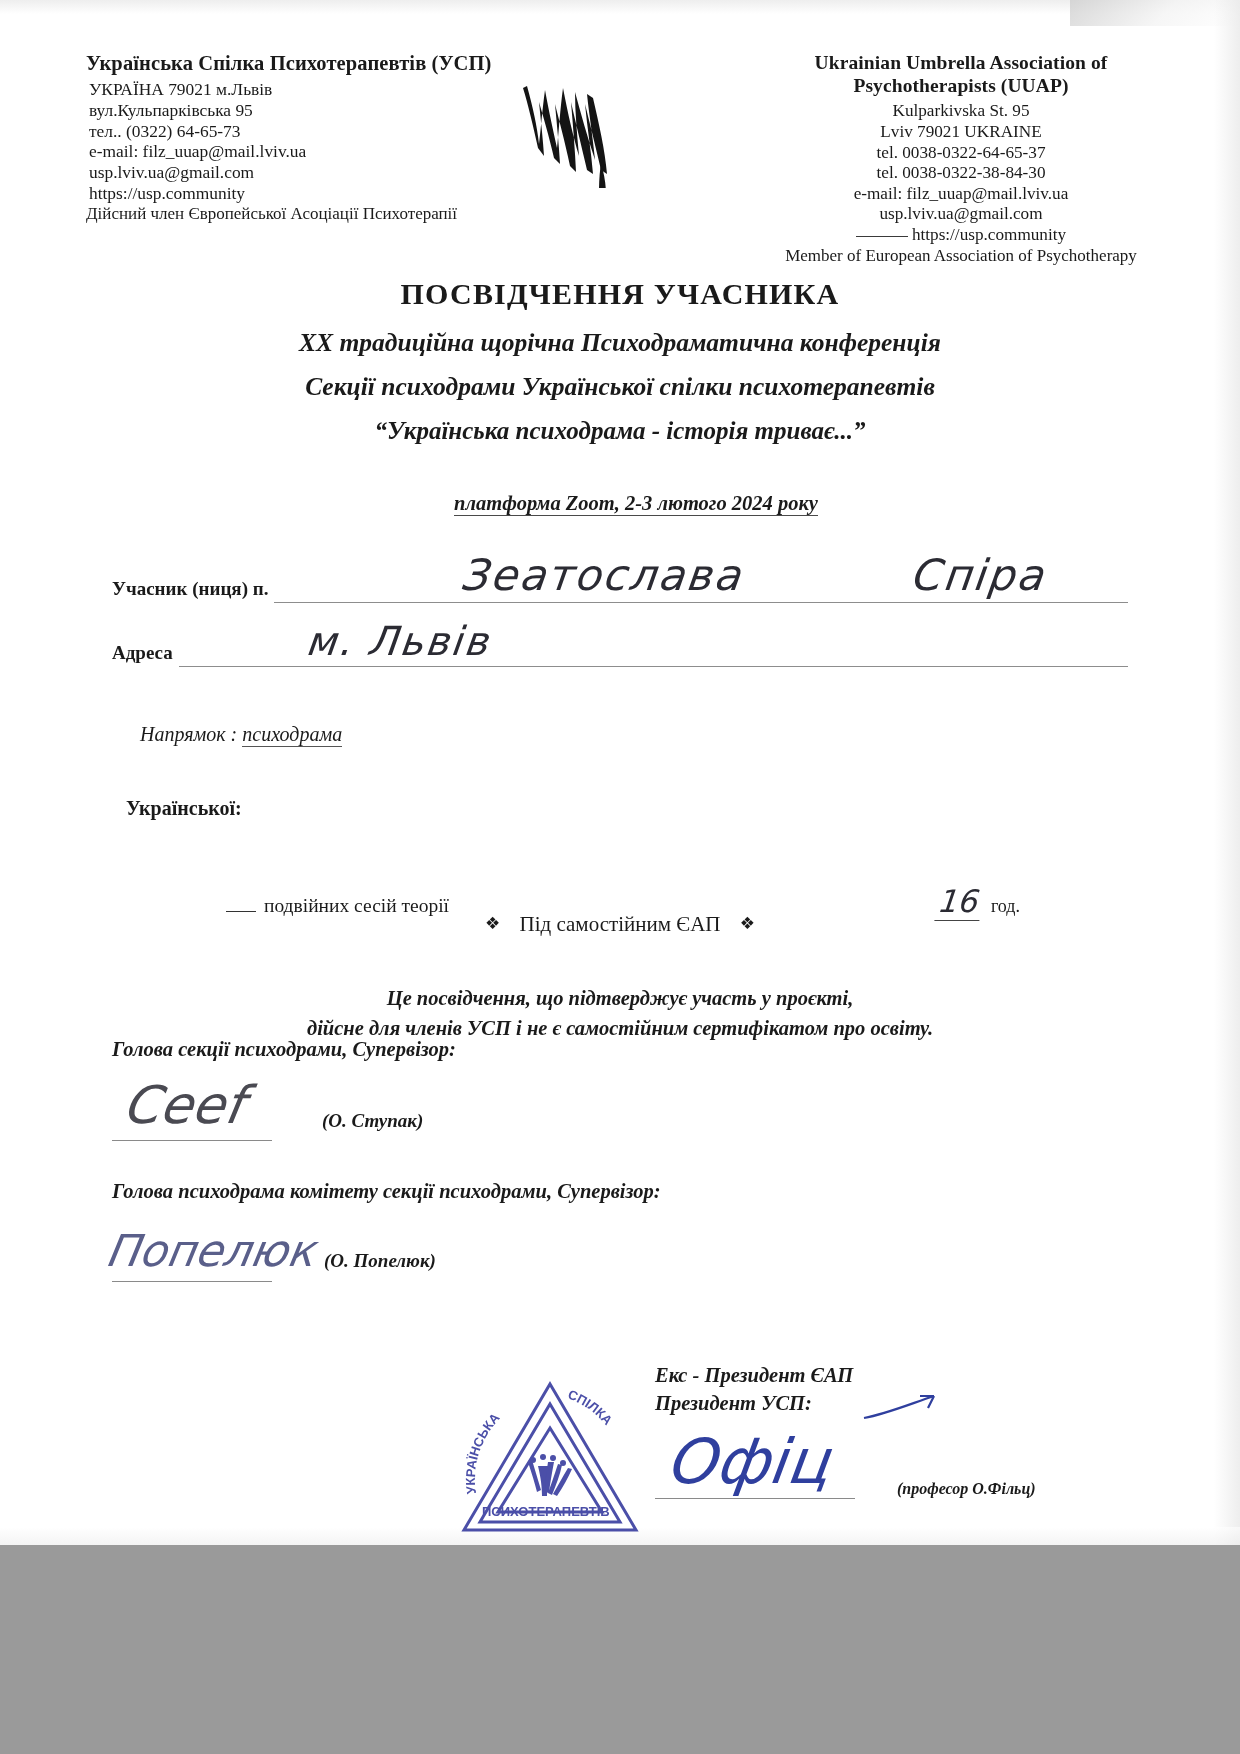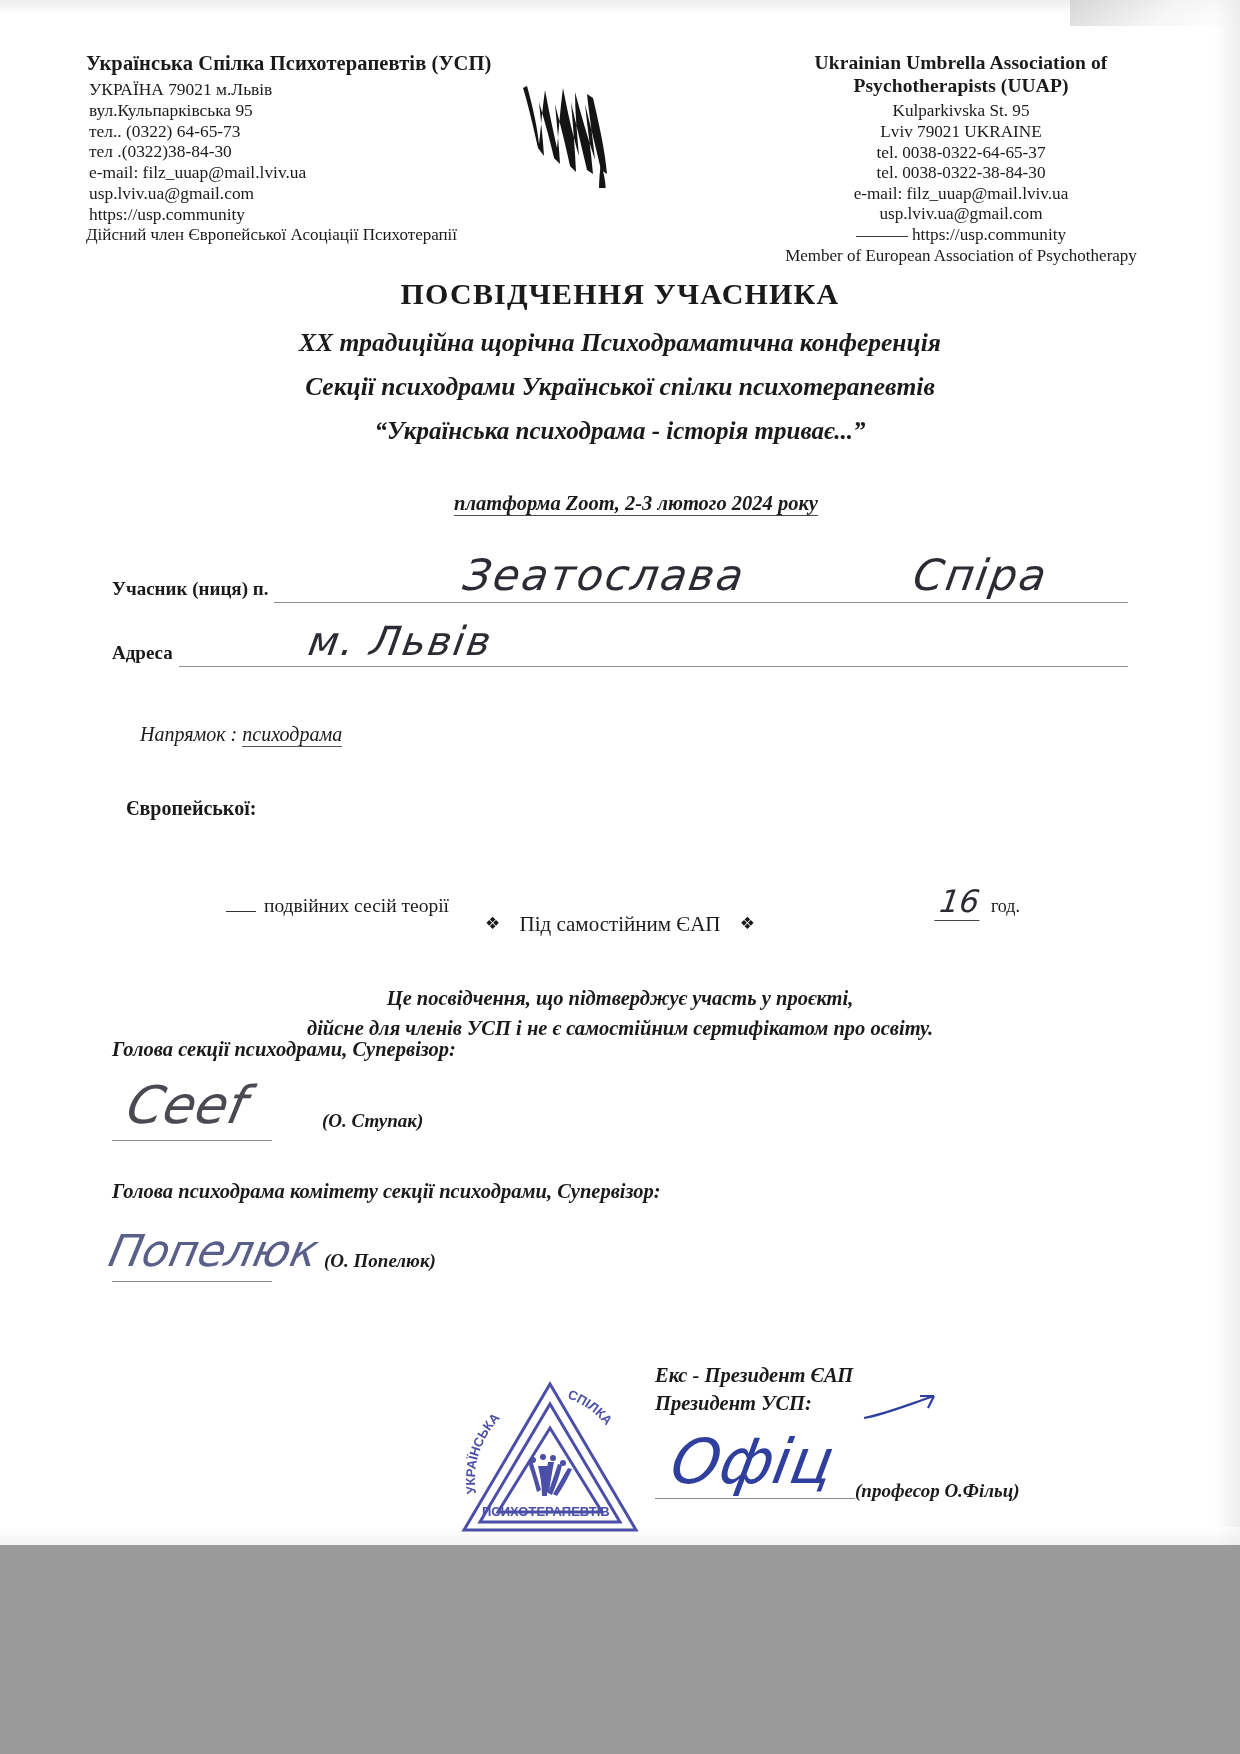--- a/index.html
+++ b/index.html
@@ -317,24 +317,24 @@
     line-height: 1.35;
   }
   #pres-role { top: 1362px; }
   .pres-rule {
     position: absolute;
     top: 1498px; left: 655px; width: 200px;
     border-bottom: 1.3px solid #8a8a8a;
   }
   .pres-name {
     position: absolute;
-    top: 1480px; left: 855px;
-    font-style: italic;
-    font-weight: bold;
-    font-size: 19px;
+    top: 1480px; left: 897px;
+    font-style: italic;
+    font-weight: bold;
+    font-size: 16px;
     text-align: center;
   }
   #ink-pres {
     position: absolute;
     top: 1425px; left: 672px;
     font-family: "DejaVu Sans", sans-serif;
     font-style: italic;
     font-size: 62px;
     color: #2f3f9e;
     transform: skewX(-10deg);
@@ -365,21 +365,20 @@
   <div class="scan-edge-right"></div>
   <div class="scan-edge-bottom"></div>
 
   <div class="letterhead">
 
     <div class="lh-col left">
       <div class="lh-title">Українська Спілка Психотерапевтів (УСП)</div>
       <div class="lh-line">УКРАЇНА 79021  м.Львів</div>
       <div class="lh-line">вул.Кульпарківська 95</div>
       <div class="lh-line">тел.. (0322) 64-65-73</div>
-      <div class="lh-line">тел .(0322)38-84-30</div>
       <div class="lh-line">e-mail: filz_uuap@mail.lviv.ua</div>
       <div class="lh-line">usp.lviv.ua@gmail.com</div>
       <div class="lh-line">https://usp.community</div>
       <div class="lh-member">Дійсний член Європейської Асоціації Психотерапії</div>
     </div>
 
     <div class="lh-col right">
       <div class="lh-title en">Ukrainian Umbrella Association of Psychotherapists (UUAP)</div>
       <div class="lh-line">Kulparkivska St. 95</div>
       <div class="lh-line">Lviv 79021 UKRAINE</div>
@@ -421,21 +420,21 @@
     <div class="field-rule">
       <span class="hand hand-address">м. Львів</span>
     </div>
   </div>
 
   <div class="direction">
     <span>Напрямок :</span>
     <span class="value">психодрама</span>
   </div>
 
-  <div class="spec-title">Європейської:</div>
+  <div class="spec-title">Української:</div>
 
   <div class="spec-row">
     <span class="spec-blank"></span>
     <span class="spec-text">подвійних сесій теорії</span>
     <span class="spec-hours">
       <span class="spec-hours-value">16</span>
       <span class="spec-hours-unit">год.</span>
     </span>
   </div>
 

